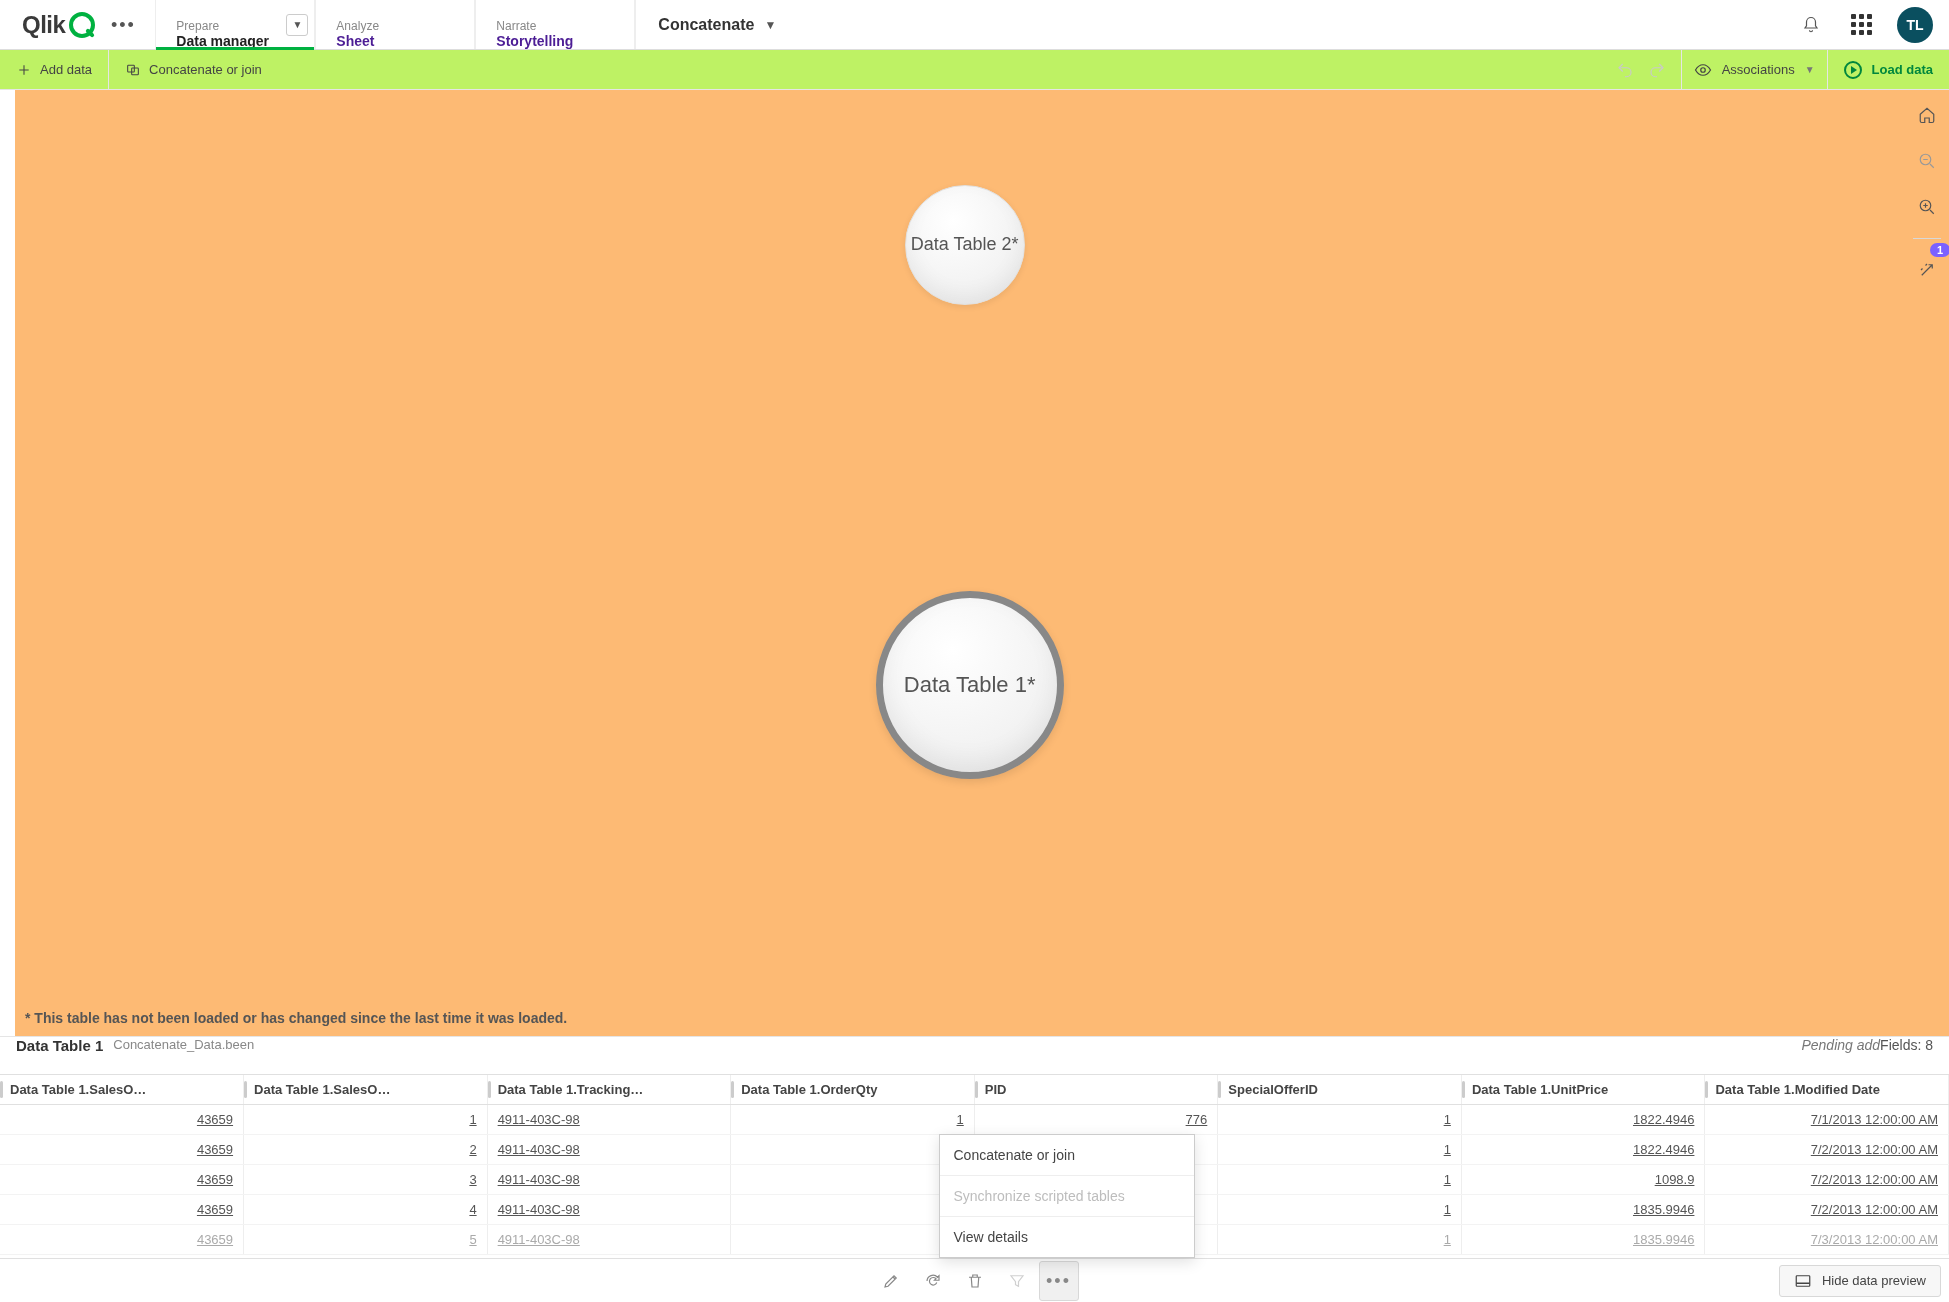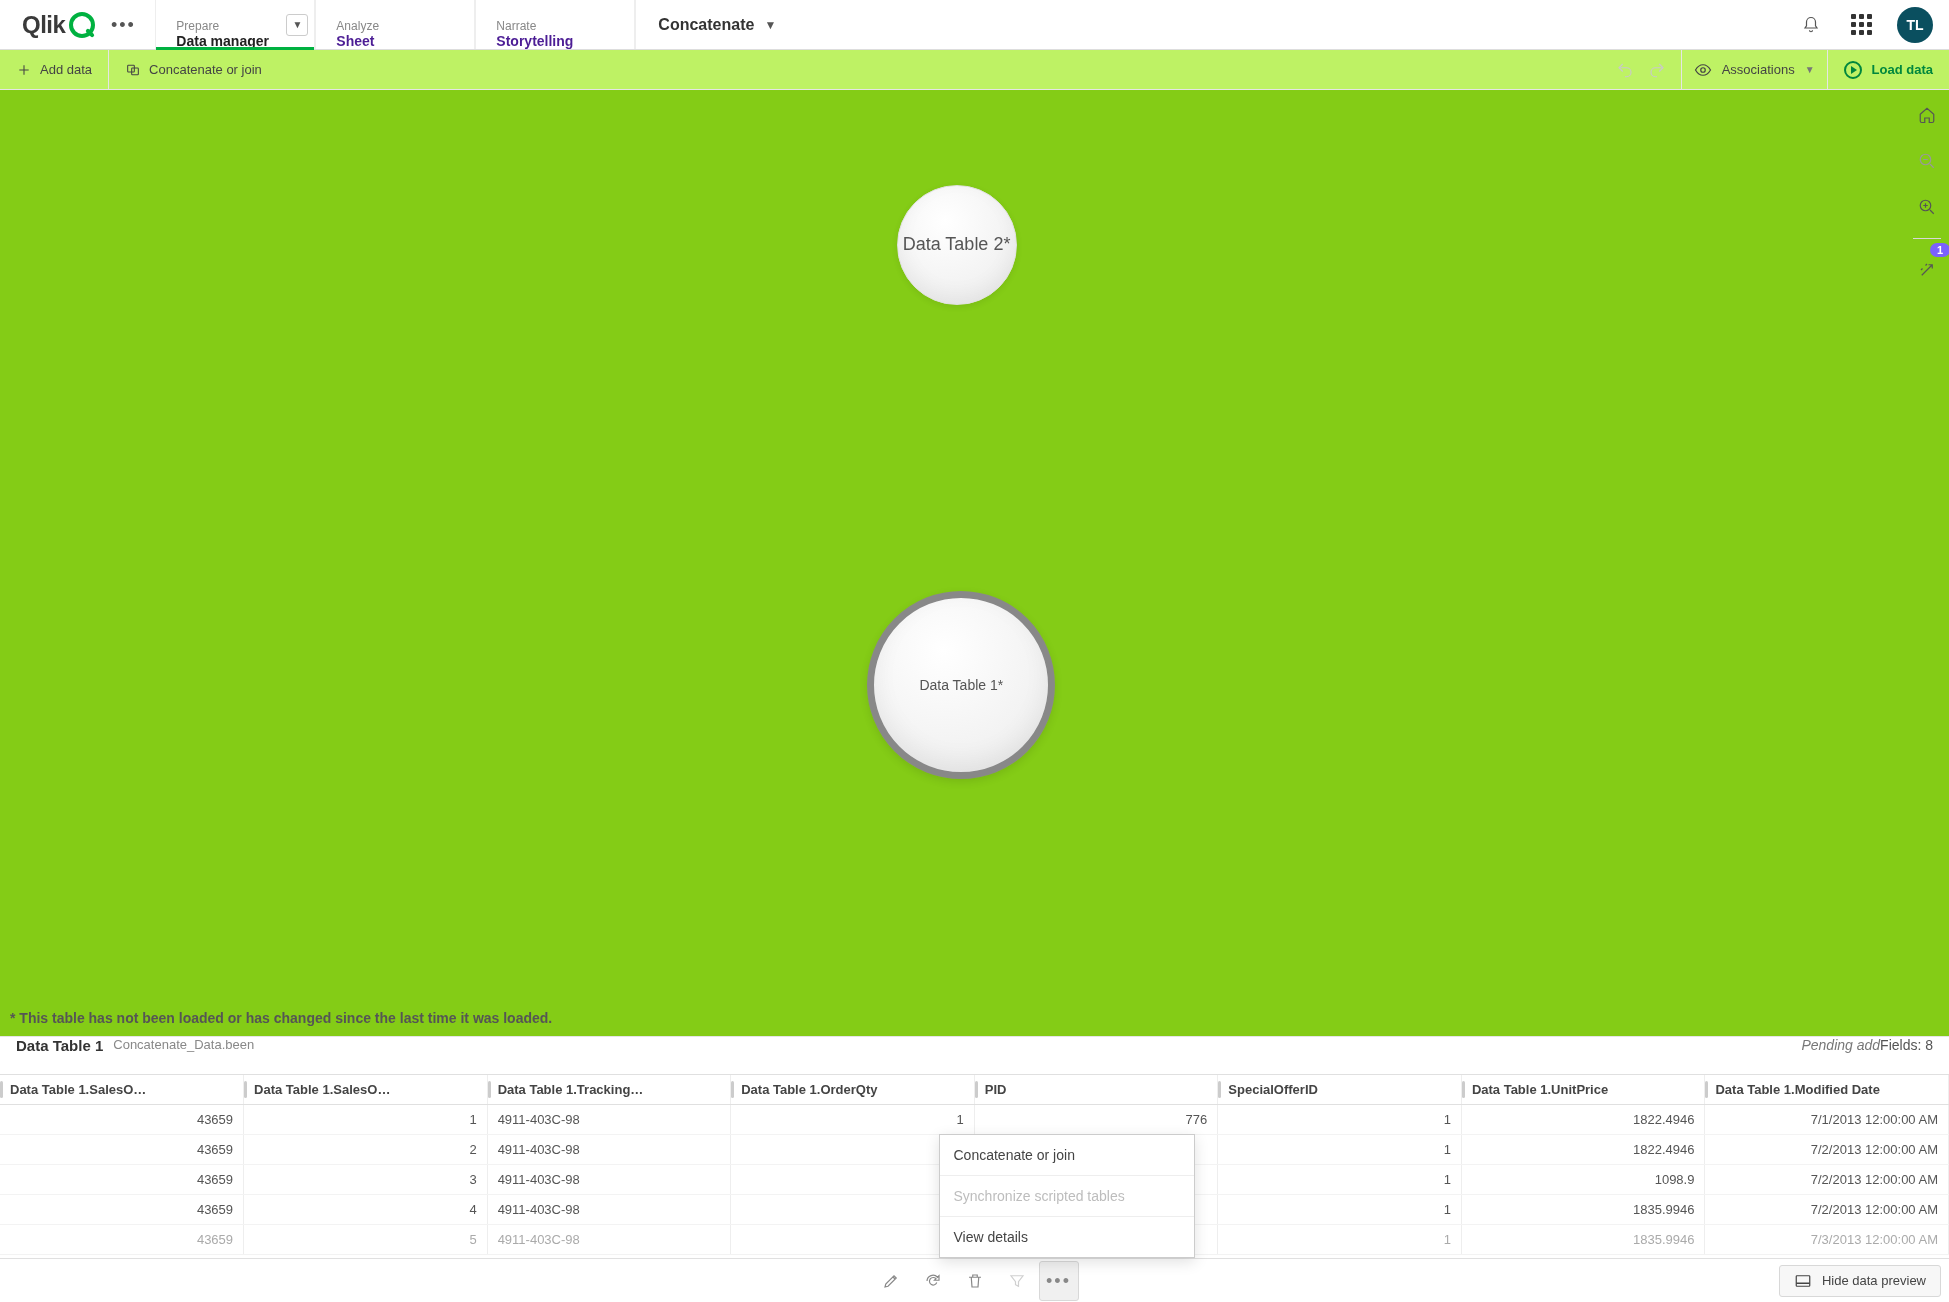--- a/index.html
+++ b/index.html
@@ -40,24 +40,24 @@
   .tool-btn svg { width: 16px; height: 16px; }
   .toolbar-right { margin-left: auto; display: flex; align-items: center; height: 100%; }
   .undo-redo { display: flex; gap: 4px; padding: 0 10px; }
   .undo-redo .icon-btn { color: #c9c9c9; }
   .assoc-btn { display: inline-flex; align-items: center; gap: 10px; padding: 0 12px; border-left: 1px solid #e5e5e5; border-right: 1px solid #e5e5e5; height: 100%; cursor: pointer; color: #444; font-size: 13px; }
   .load-btn { display: inline-flex; align-items: center; gap: 10px; padding: 0 16px; height: 100%; cursor: pointer; color: #00873d; font-weight: 600; font-size: 13px; }
   .load-btn .play { width: 18px; height: 18px; border: 2px solid #00873d; border-radius: 50%; display: flex; align-items: center; justify-content: center; }
   .load-btn .play::before { content: ""; border-left: 6px solid #00873d; border-top: 4px solid transparent; border-bottom: 4px solid transparent; margin-left: 2px; }
 
   
-  .canvas-wrap { position: relative; flex: 1; background: #84cc16; overflow: hidden; }
+  .canvas-wrap { position: relative; flex: 1; background: #fdba74; overflow: hidden; margin-left: 15px; }
   .bubble { position: absolute; border-radius: 50%; background: radial-gradient(circle at 40% 30%, #fff, #f1f1f1 70%, #e9e9e9); display: flex; align-items: center; justify-content: center; font-size: 18px; color: #555; box-shadow: inset 0 -8px 20px rgba(0,0,0,0.05), 0 2px 6px rgba(0,0,0,0.08); cursor: pointer; border: 1px solid #e0e0e0; }
   .bubble.small { width: 120px; height: 120px; left: 46%; top: 10%; }
-  .bubble.large { width: 188px; height: 188px; left: 44.5%; top: 53%; border: 7px solid #888; box-shadow: inset 0 -10px 25px rgba(0,0,0,0.06), 0 3px 8px rgba(0,0,0,0.1); font-size: 14px; }
+  .bubble.large { width: 188px; height: 188px; left: 44.5%; top: 53%; border: 7px solid #888; box-shadow: inset 0 -10px 25px rgba(0,0,0,0.06), 0 3px 8px rgba(0,0,0,0.1); font-size: 22px; }
 
   .canvas-note { position: absolute; left: 10px; bottom: 10px; font-size: 14px; color: #555; font-weight: 600; }
 
   .side-icons { position: absolute; right: 0; top: 8px; width: 44px; display: flex; flex-direction: column; align-items: center; gap: 12px; }
   .side-icons .icon-btn { width: 34px; height: 34px; font-size: 18px; color: #999; }
   .side-icons .icon-btn.dark { color: #555; }
   .side-icons hr { width: 28px; border: none; border-top: 1px solid #d8d8d8; margin: 2px 0; }
   .wand-wrap { position: relative; }
   .wand-badge { position: absolute; top: -10px; right: -6px; background: #7b61ff; color: #fff; font-size: 11px; font-weight: 700; border-radius: 9px; padding: 1px 7px; }
 
@@ -68,21 +68,21 @@
   .preview-head-right { margin-left: auto; display: flex; align-items: center; }
   .pending { font-style: italic; color: #777; }
   .fields-count { color: #555; }
 
   
   .grid-wrap { border-top: 1px solid #e0e0e0; background: #fff; position: relative; flex: 0 0 184px; overflow: hidden; }
   table.grid { border-collapse: collapse; width: 100%; table-layout: fixed; }
   table.grid th, table.grid td { border-right: 1px solid #eee; padding: 7px 10px; font-size: 13px; white-space: nowrap; overflow: hidden; text-overflow: ellipsis; height: 28px; }
   table.grid th { text-align: left; font-weight: 600; color: #444; border-bottom: 1px solid #e0e0e0; background: #fff; position: relative; }
   table.grid th::before { content: ""; position: absolute; left: 0; top: 6px; bottom: 6px; width: 3px; background: #ccc; border-radius: 2px; }
-  table.grid td { border-bottom: 1px solid #f3f3f3; color: #555; }
+  table.grid td { border-bottom: 1px solid #f3f3f3; color: #555; text-decoration: underline; }
   table.grid td.num { text-align: right; }
   table.grid tbody tr:last-child td { color: #aaa; }
 
   
   .footer { display: flex; align-items: center; height: 44px; border-top: 1px solid #e0e0e0; background: #fff; position: relative; }
   .footer-center { position: absolute; left: 50%; transform: translateX(-50%); display: flex; gap: 2px; }
   .footer-center .icon-btn { width: 40px; height: 40px; color: #888; font-size: 18px; }
   .footer-center .icon-btn.disabled { color: #d0d0d0; }
   .footer-center .icon-btn.active { background: #f0f0f0; border: 1px solid #d8d8d8; border-radius: 3px; }
   .footer-right { margin-left: auto; }

